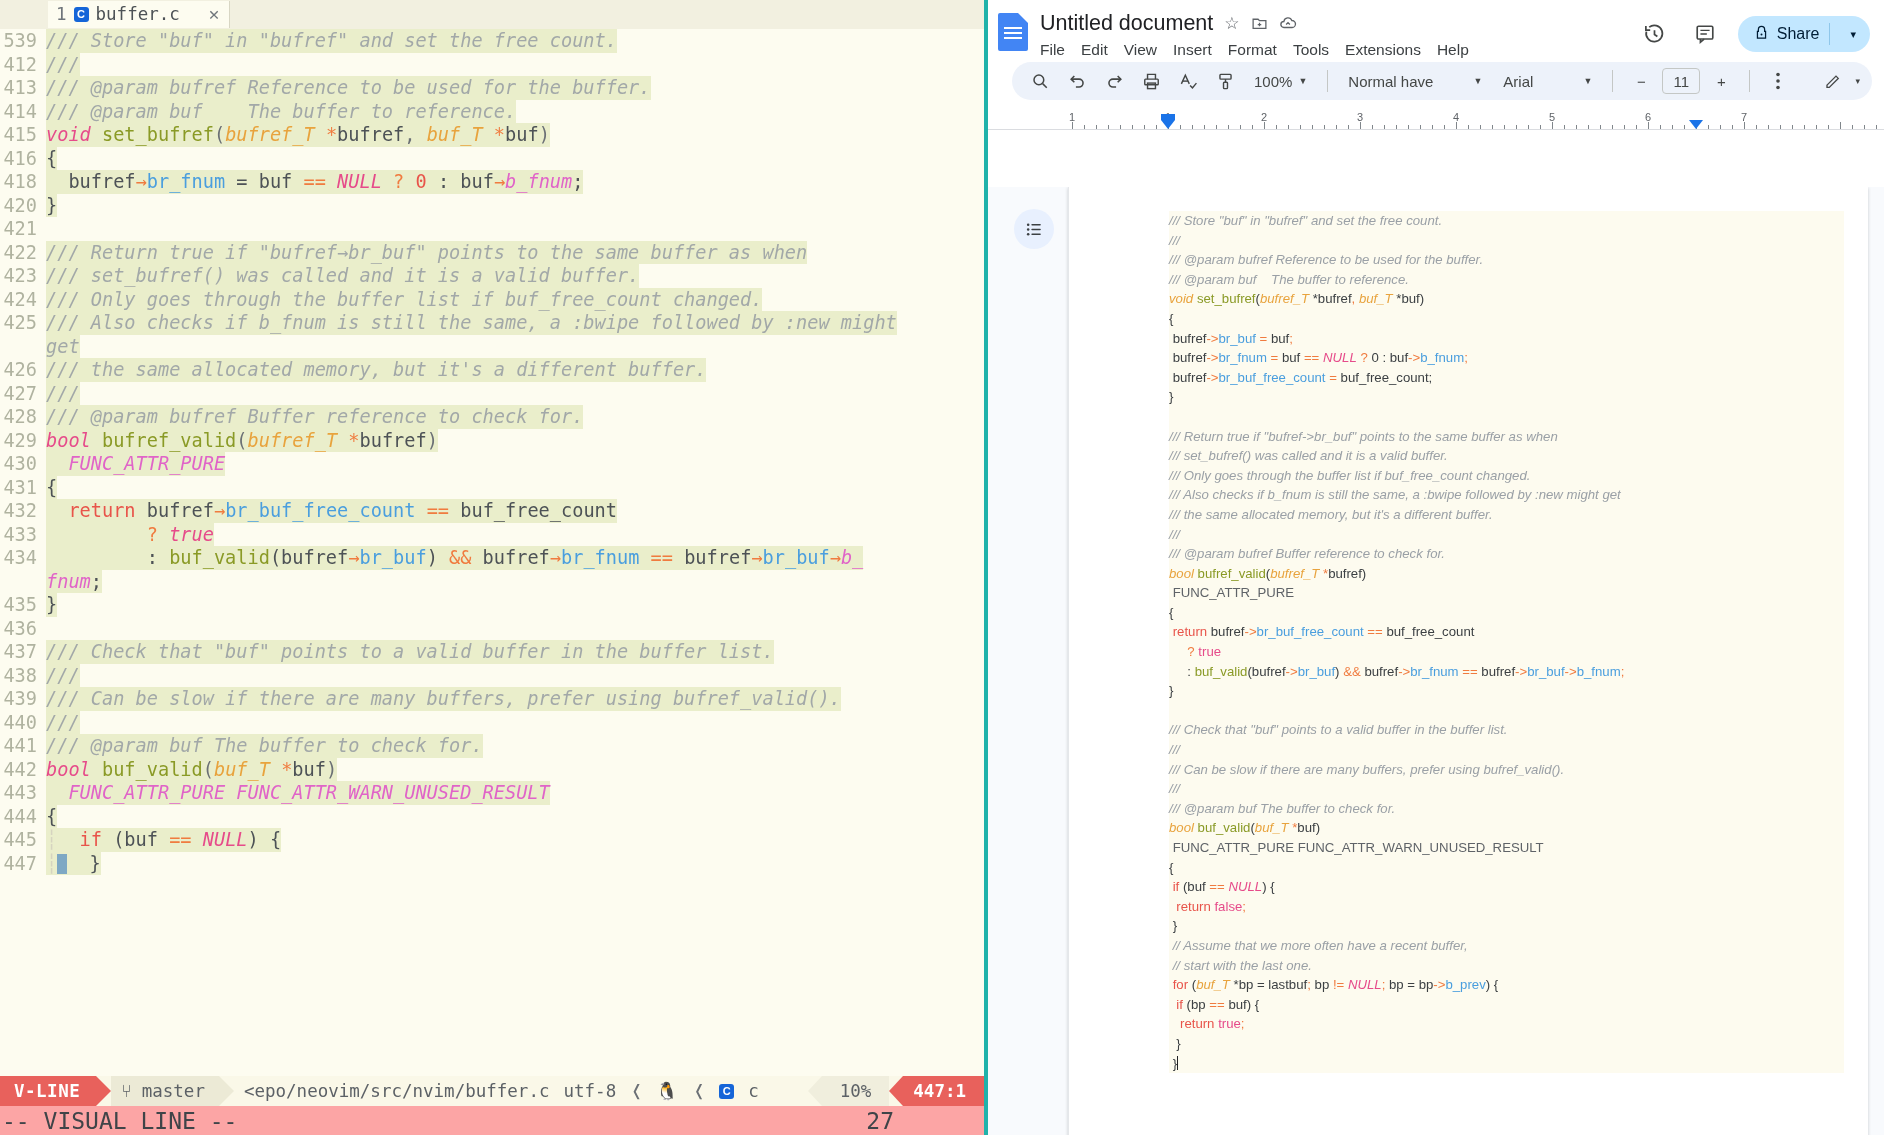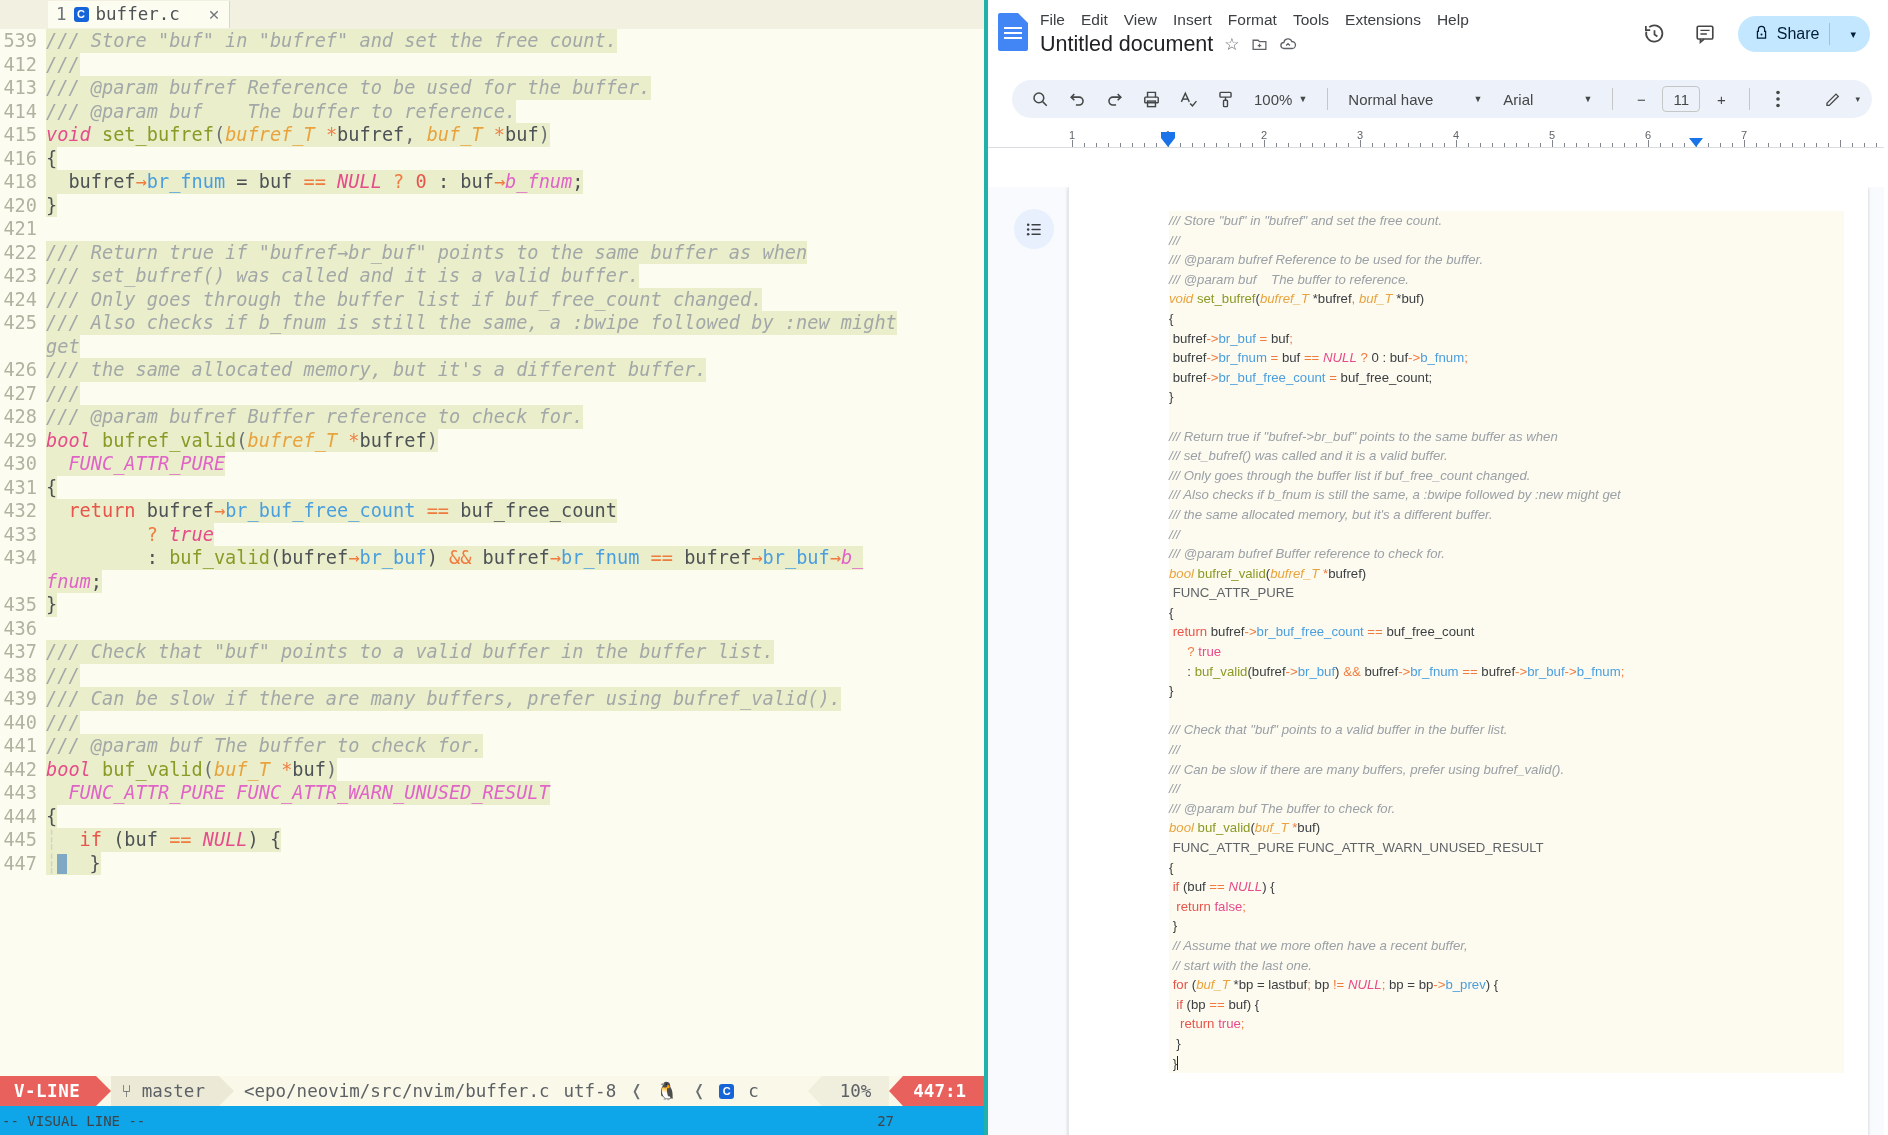--- a/index.html
+++ b/index.html
@@ -95,23 +95,23 @@
   .seg-file { background:#faf8e8; color:#5c6166; gap:14px; flex:1; }
   .chev { color:#6b7075; font-size:21px; }
   .seg-pct { background:#f0eedd; color:#5c6166; padding:0 18px; }
   .arr-pct-l { width:0;height:0;border-top:15px solid transparent;border-bottom:15px solid transparent;border-right:14px solid #f0eedd;}
   .seg-pos { background:#e8615c; color:#fff; font-weight:bold; padding:0 18px 0 10px; }
   .arr-pos-l { width:0;height:0;border-top:15px solid transparent;border-bottom:15px solid transparent;border-right:14px solid #e8615c;}
 
   #vim-cmdline {
     position:absolute; left:0; right:0; bottom:0; height:29px;
     display:flex; align-items:center; justify-content:space-between;
-    font-family:"DejaVu Sans Mono", monospace; font-size:14px; color:#3f4448;
+    font-family:"DejaVu Sans Mono", monospace; font-size:23px; color:#3f4448;
     padding: 0 90px 0 2px;
-    background:#0ea5e9;
+    background:#fca5a5;
     margin-top:8px;
   }
   .cursor-blk { display:inline-block; width:10px; height:20px; background:#7ea8c4; vertical-align:-4px; }
 
   
   #docs { width: 896px; height:1135px; background:#fff; position:relative; overflow:hidden; }
   #g-header { height: 62px; display:flex; align-items:flex-start; padding: 8px 14px 0 10px; gap:12px; }
   #g-doclogo {
     width:30px; height:38px; background:#4285f4; border-radius:2px; margin-top:5px;
     position:relative; flex:none;
@@ -134,21 +134,21 @@
   #g-headright{ display:flex; align-items:center; gap:16px; margin-top:8px; }
   .g-rnd { width:34px;height:34px; border-radius:50%; display:flex;align-items:center;justify-content:center; color:#444746; }
   #g-share{
     display:flex; align-items:center; background:#c2e7ff; border-radius:18px; height:36px;
     color:#001d35; font-size:16px; padding:0 4px 0 16px; gap:8px;
   }
   #g-share .divider{ width:1px; height:22px; background:#8fc7ea; margin:0 2px; }
   #g-share .caret{ padding:0 10px; font-size:11px; }
 
   #g-toolbar{
-    margin: 18px 12px 0 24px; height:38px; background:#edf2fa; border-radius:20px;
+    margin: 0 12px 0 24px; height:38px; background:#edf2fa; border-radius:20px;
     display:flex; align-items:center; padding:0 12px; gap:5px;
     font-size:15px; color:#444746;
   }
   .tb{ width:32px;height:32px; display:flex;align-items:center;justify-content:center; border-radius:50%; cursor:pointer; }
   .tb-sep{ width:1px; height:22px; background:#c4c7c5; margin:0 7px; }
   .tb-zoom{ display:flex; align-items:center; gap:6px; padding:0 8px; cursor:pointer; font-size:15px;}
   .tb-drop{ display:flex; align-items:center; justify-content:space-between; padding:0 8px; cursor:pointer; font-size:15px;}
   .caretdown{ font-size:9px; color:#444746; }
   .fs-box{ width:38px;height:26px;border:1px solid #c4c7c5;border-radius:4px;display:flex;align-items:center;justify-content:center;font-size:15px;}
 
@@ -285,45 +285,45 @@
       <span>-- VISUAL LINE --</span>
       <span>27</span>
     </div>
   </div>
 
   <div id="docs">
 
     <div id="g-header">
       <div id="g-doclogo"></div>
       <div id="g-titleblock">
-        <div id="g-menurow">
-          <span>File</span>
-          <span>Edit</span>
-          <span>View</span>
-          <span>Insert</span>
-          <span>Format</span>
-          <span>Tools</span>
-          <span>Extensions</span>
-          <span>Help</span>
-        </div>
         <div id="g-titlerow">
           <span id="g-title">Untitled document</span>
           <span class="g-hicon">☆</span>
           <span class="g-hicon">
             <svg width="17" height="17" viewBox="0 0 24 24" fill="none" stroke="#5f6368" stroke-width="1.8">
               <path d="M3 6h7l2 2h9v11H3z"></path>
                 <path d="M12 11v5M9.5 13.5h5"></path>
             </svg>
           </span>
           <span class="g-hicon">
             <svg width="18" height="18" viewBox="0 0 24 24" fill="none" stroke="#5f6368" stroke-width="1.8">
               <path d="M6.5 18a4 4 0 010-8 5.5 5.5 0 0110.6-1.3A3.7 3.7 0 0117.5 18z"></path>
               <path d="M9.5 14l2.5-2.5 2.5 2.5"></path>
             </svg>
           </span>
+        </div>
+        <div id="g-menurow">
+          <span>File</span>
+          <span>Edit</span>
+          <span>View</span>
+          <span>Insert</span>
+          <span>Format</span>
+          <span>Tools</span>
+          <span>Extensions</span>
+          <span>Help</span>
         </div>
       </div>
       <div id="g-headright">
         <span class="g-rnd">
           <svg width="23" height="23" viewBox="0 0 24 24" fill="none" stroke="#444746" stroke-width="1.8">
             <path d="M3.5 9a8.5 8.5 0 103-4.7"></path>
               <path d="M3 3v4.5h4.5"></path>
               <path d="M12 7.5V12l3 2"></path>
           </svg>
         </span>

